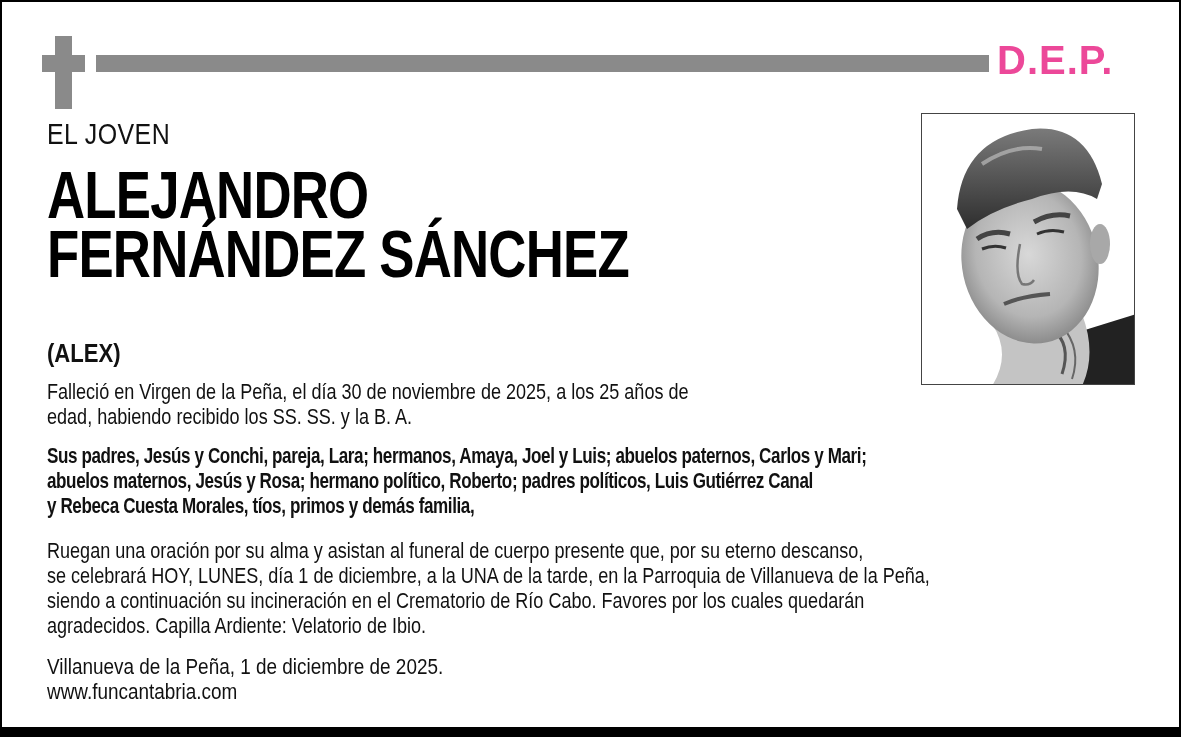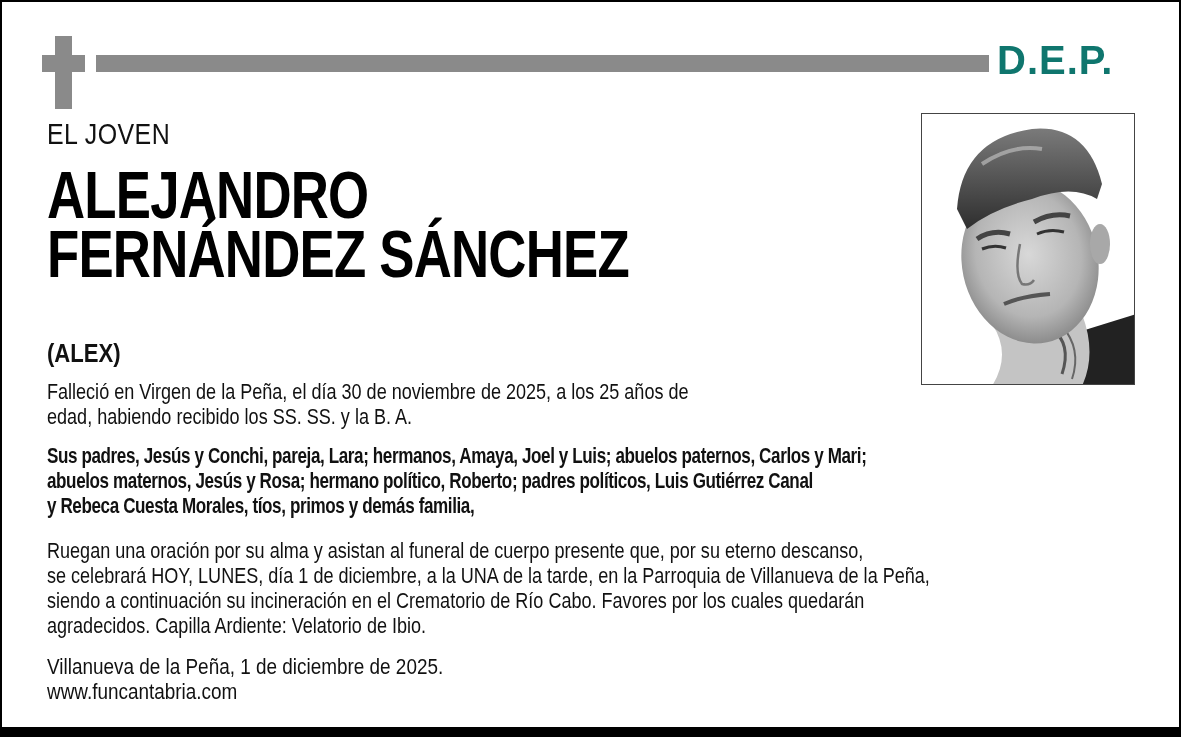--- a/index.html
+++ b/index.html
@@ -13,21 +13,21 @@
     .bottom-bar {
       position: absolute; left: 0; top: 727px; width: 1181px; height: 10px; background: #000;
     }
 
     
     .cross-v { position: absolute; left: 55px; top: 36px; width: 17px; height: 73px; background: #8a8a8a; }
     .cross-h { position: absolute; left: 42px; top: 55px; width: 43px; height: 17px; background: #8a8a8a; }
     .rule { position: absolute; left: 96px; top: 55px; width: 893px; height: 17px; background: #8a8a8a; }
     .dep {
       position: absolute; left: 997px; top: 38px; font-size: 40px; font-weight: 700;
-      color: #0f766e; letter-spacing: 1px; line-height: 44px;
+      color: #ec4899; letter-spacing: 1px; line-height: 44px;
       font-family: "Liberation Sans", sans-serif;
     }
 
     .prefix {
       position: absolute; left: 47px; top: 117px; font-size: 29px; line-height: 34px;
       font-family: "Liberation Sans Narrow", "Liberation Sans", sans-serif;
       transform: scaleX(0.86); transform-origin: left top; letter-spacing: 0.5px;
     }
     .name {
       position: absolute; left: 47px; top: 166px; font-size: 66px; line-height: 59px;

